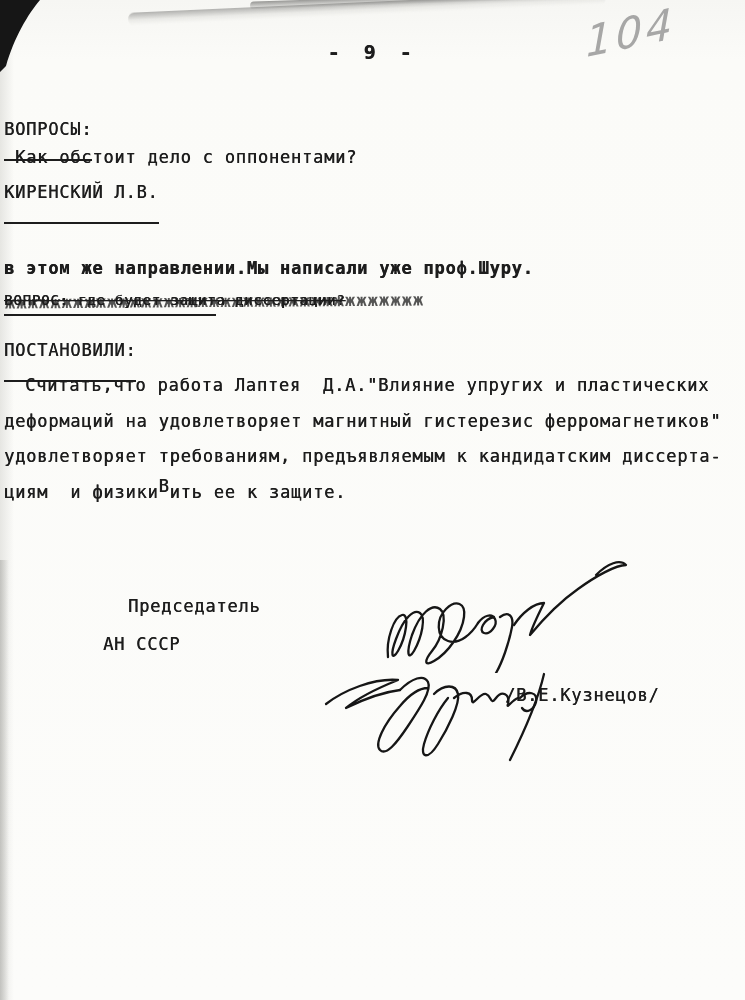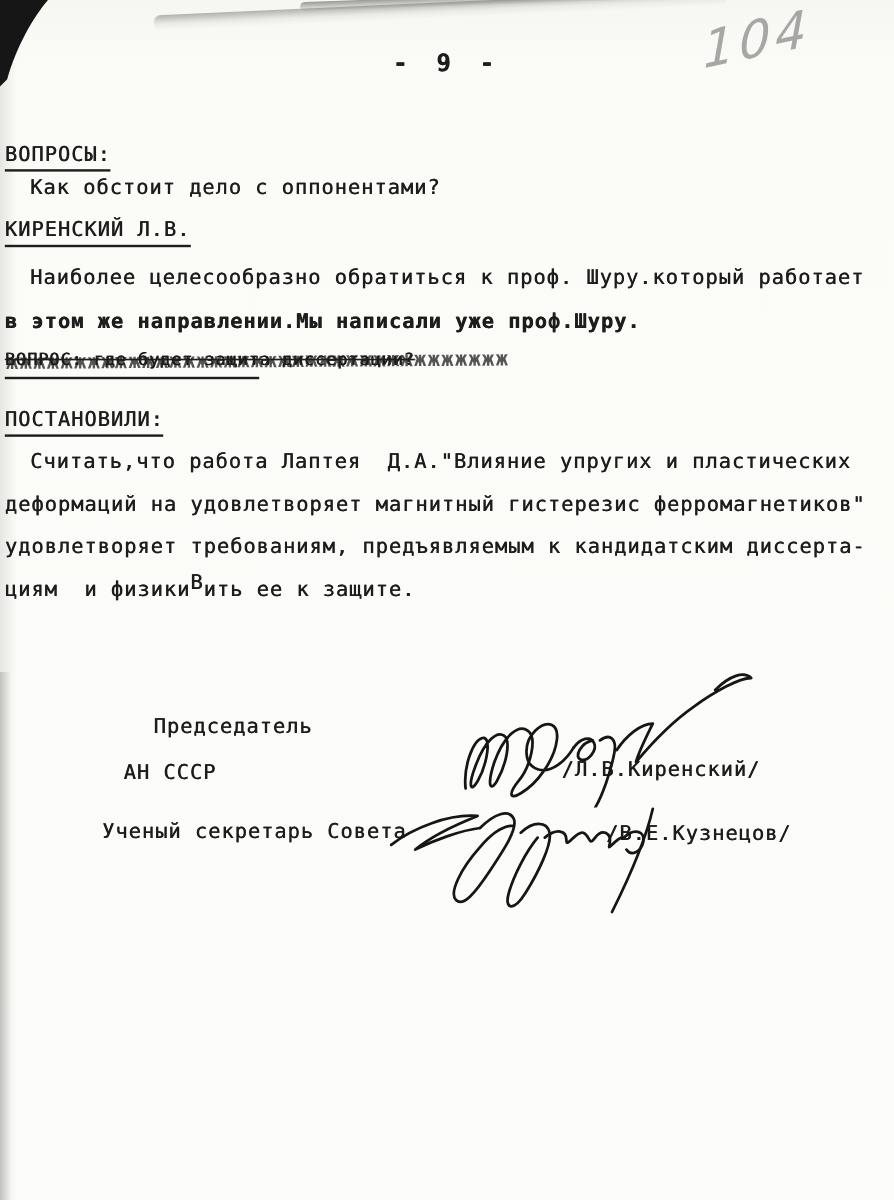--- a/index.html
+++ b/index.html
@@ -15,21 +15,21 @@
     color:#1d1d1d;
   }
   .tw{
     position:absolute;
     font-size:17px;
     line-height:19px;
     letter-spacing:.8px;
     white-space:pre;
     text-shadow:.4px 0 0 currentColor;
   }
-  .heading{border-bottom:2px solid #1d1d1d;padding-bottom:2px;}
+  .heading{border-bottom:2px solid #1d1d1d;padding-bottom:20px;}
   .pagenum{
     position:absolute;top:40px;left:0;width:100%;
     text-align:center;font-size:20px;font-weight:bold;
     letter-spacing:6px;text-shadow:.5px 0 0 currentColor;
   }
   .folio{
     position:absolute;top:8px;left:585px;
     font-family:"DejaVu Sans",sans-serif;
     font-style:italic;font-size:42px;color:#999;
     transform:rotate(-12deg) skewX(-12deg);
@@ -83,45 +83,42 @@
   </svg>
   <div class="streak"></div>
   <div class="streak2"></div>
   <div class="edge-shade"></div>
 
   <div class="pagenum">- 9 -</div>
   <div class="folio">104</div>
 
   <div class="tw" style="left:4px;top:120px;"><span class="heading">ВОПРОСЫ:</span></div>
 
-  <div class="tw" style="left:25px;top:148px;">Как обстоит дело с оппонентами?</div>
+  <div class="tw" style="left:15px;top:148px;">Как обстоит дело с оппонентами?</div>
 
   <div class="tw" style="left:4px;top:183px;"><span class="heading">КИРЕНСКИЙ Л.В.</span></div>
 
-  <div class="tw" style="left:25px;top:223px;">Наиболее целесообразно обратиться к проф. Шуру.который работает</div>
   <div class="tw" style="left:4px;top:259px;font-weight:bold;">в этом же направлении.Мы написали уже проф.Шуру.</div>
 
   <div class="struck-wrap">
     <span class="struck-text">ВОПРОС: где будет защита диссертации?</span>
     <span class="struck-over">жжжжжжжжжжжжжжжжжжжжжжжжжжжжжжжжжжжжж</span>
     <span class="struck-underline"></span>
   </div>
 
   <div class="tw" style="left:4px;top:341px;"><span class="heading">ПОСТАНОВИЛИ:</span></div>
 
   <div class="tw" style="left:25px;top:376px;">Считать,что работа Лаптея  Д.А."Влияние упругих и пластических</div>
   <div class="tw" style="left:4px;top:412px;">деформаций на удовлетворяет магнитный гистерезис ферромагнетиков"</div>
   <div class="tw" style="left:4px;top:447px;">удовлетворяет требованиям, предъявляемым к кандидатским диссерта-</div>
   <div class="tw" style="left:4px;top:483px;"><span>циям  и физики</span><span class="sup">В</span><span>ить ее к защите.</span></div>
 
   <div class="tw" style="left:128px;top:597px;">Председатель</div>
   <div class="tw" style="left:103px;top:635px;">АН СССР</div>
-  <div class="tw" style="left:468px;top:633px;">/Л.В.Киренский/</div>
 
-  <div class="tw" style="left:85px;top:684px;">Ученый секретарь Совета</div>
   <div class="tw" style="left:505px;top:686px;">/В.Е.Кузнецов/</div>
 
   <svg class="sig" style="left:382px;top:555px;" width="250" height="118" viewBox="0 0 250 118">
     <path d="M6,102 C4,84 12,62 20,60 C28,58 24,82 16,96 C10,106 8,100 14,84 C22,62 32,54 38,58 C44,62 40,82 32,96 C26,106 24,98 30,80 C38,58 50,48 58,54 C66,60 60,84 50,96 C42,106 42,112 52,106 C66,98 80,78 82,62 C84,48 74,44 64,54 C54,64 54,82 66,86 C78,90 90,78 96,68"></path>
     <path d="M96,68 C102,60 110,58 113,64 C116,70 108,80 102,78 C96,76 102,64 112,62"></path>
     <path d="M118,62 C126,56 132,60 130,72 C127,88 120,108 114,118"></path>
     <path d="M132,70 C140,58 152,48 162,48 C156,60 150,72 148,80 C158,68 176,48 196,34 C214,21 234,10 244,10 C238,4 226,8 214,20"></path>
   </svg>
 
   <svg class="sig" style="left:322px;top:648px;" width="262" height="118" viewBox="0 0 262 118">

